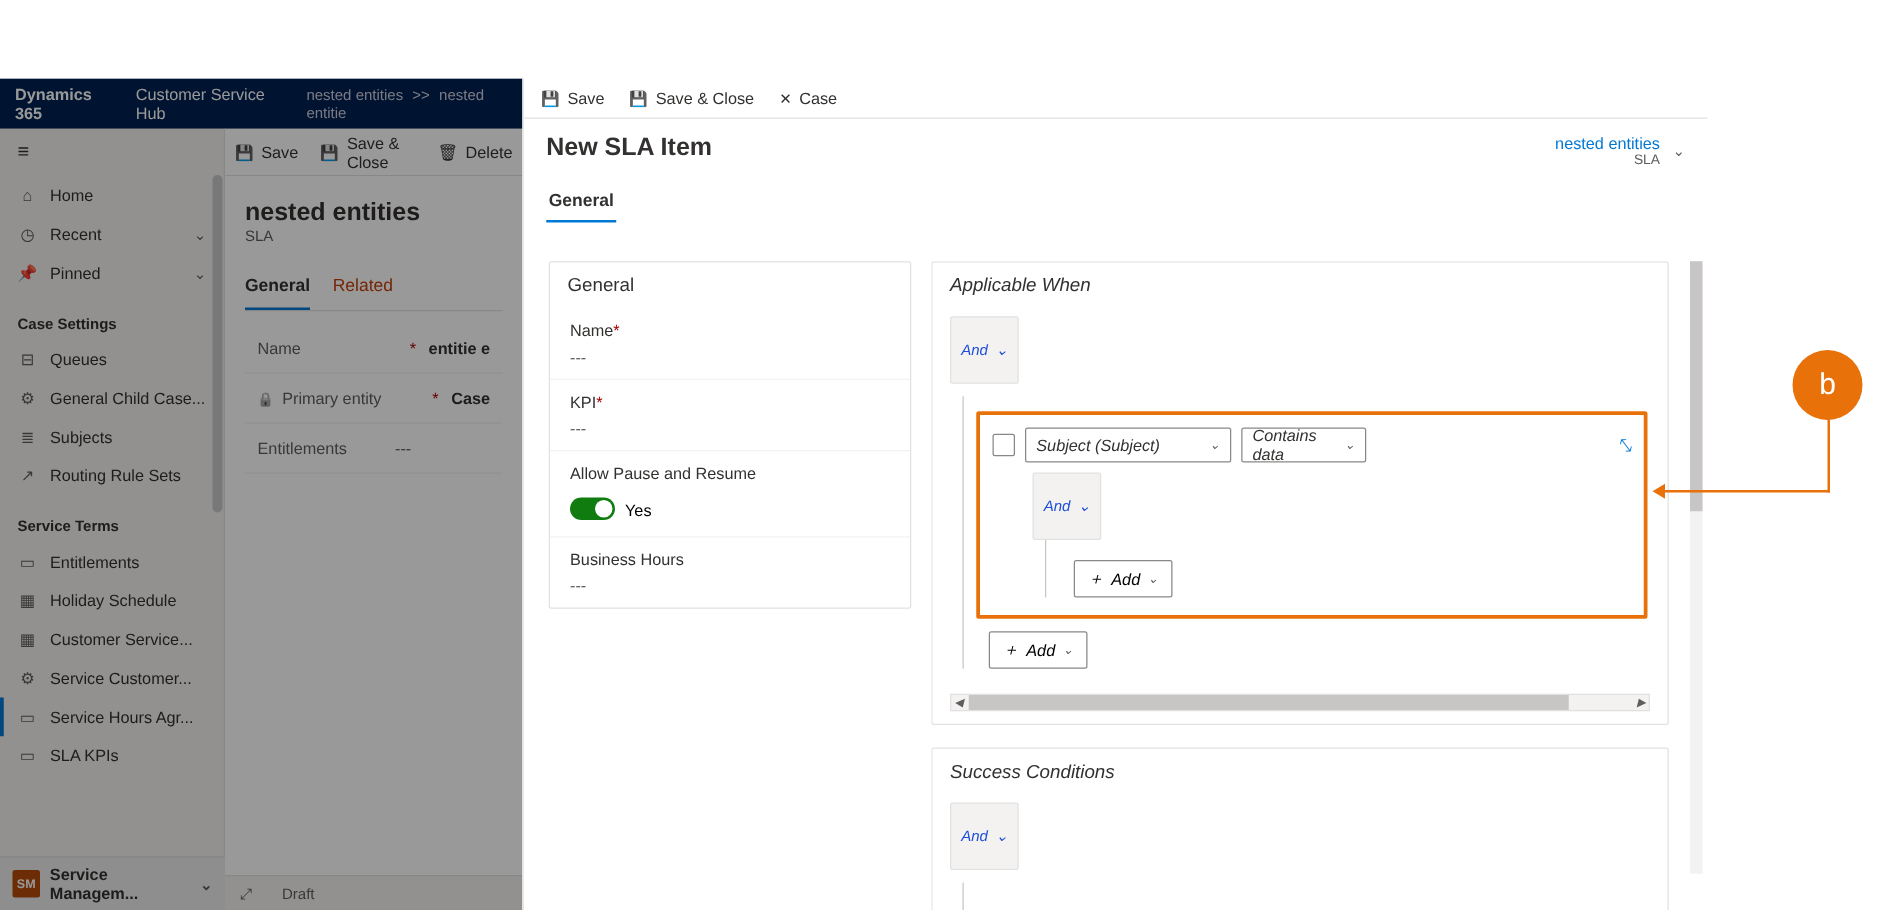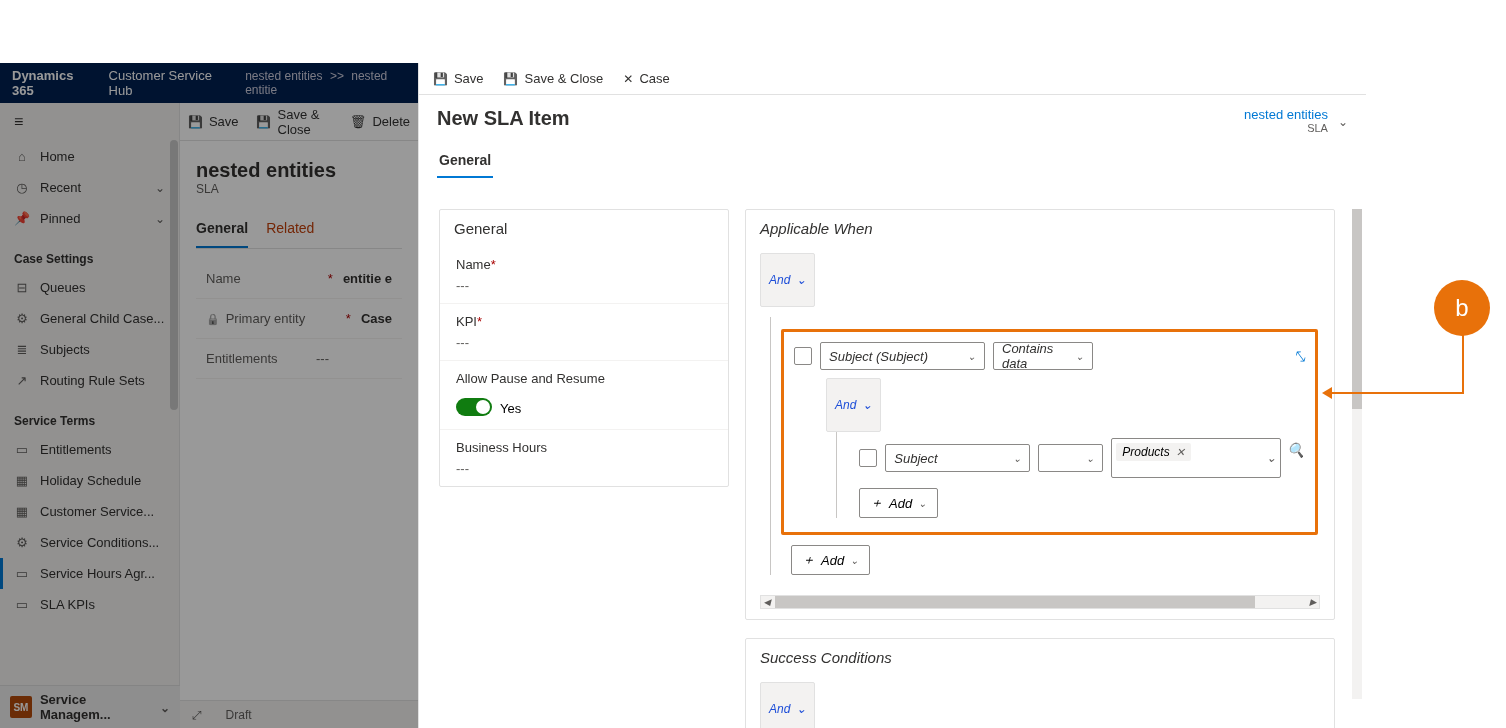--- a/index.html
+++ b/index.html
@@ -66,21 +66,21 @@
   .left-card{ width:290px; align-self:flex-start;}
   .right-col{ flex:1; display:flex; flex-direction:column; gap:18px; overflow:hidden;}
   .right-card{ width: 590px; font-style: italic;}
 
   .cond-top{ padding: 6px 14px 10px; }
   .andpill { display:inline-flex;align-items:center;gap:6px;background:#f3f2f1;border:1px solid #e1e1e1;padding:19px 8px;font-size:12px;border-radius:2px;color:#1d4ed8;}
   .cond-body{ padding: 0 16px 12px 24px;}
   .tree{ border-left:1px solid #c8c6c4; padding-left:10px; padding-top:12px;}
   
   .highlight { border:3px solid #e8710a; border-radius:2px; padding:10px 10px 14px; background:#fff;}
-  .crow { display:flex; align-items:center; gap:8px;justify-content:center; }
+  .crow { display:flex; align-items:center; gap:8px; }
   .crow .cb{ width:18px;height:18px;border:1px solid #8a8886;border-radius:2px;background:#fff;}
   .crow .sel{ border:1px solid #8a8886; height:28px; display:flex;align-items:center;justify-content:space-between;padding:0 8px;font-size:13px;color:#323130;border-radius:2px;background:#fff;}
   .crow .sel .chev{color:#605e5c;font-size:10px;}
   .crow .collapse{ margin-left:auto; color:#0078d4; font-size:14px;}
   .nest{ margin-left:32px; margin-top:8px; }
   .nest-tree{ border-left:1px solid #c8c6c4; padding-left:22px; margin-left:10px;padding-top:6px;}
   .tagbox{ border:1px solid #8a8886;height:40px;min-width:170px;display:flex;align-items:flex-start;padding:4px;font-size:12px;background:#fff;border-radius:2px;}
   .tag{background:#f3f2f1;padding:2px 6px;border-radius:2px;display:inline-flex;align-items:center;gap:6px;}
   .tag .x{color:#605e5c;font-size:11px;}
   .tagrow{display:flex;align-items:flex-start;gap:6px;}
@@ -177,21 +177,21 @@
   <div class="row">
       <span class="ic">▦</span>
       <span>Holiday Schedule</span>
     </div>
   <div class="row">
       <span class="ic">▦</span>
       <span>Customer Service...</span>
     </div>
   <div class="row">
       <span class="ic">⚙</span>
-      <span>Service Conditions...</span>
+      <span>Service Customer...</span>
     </div>
   <div class="row sel">
       <span class="ic">▭</span>
       <span>Service Hours Agr...</span>
     </div>
   <div class="row">
       <span class="ic">▭</span>
       <span>SLA KPIs</span>
     </div>
   <div class="bottom">
@@ -316,41 +316,20 @@
                     <span class="chev ic-chev2"></span>
                   </span>
                 <span class="collapse">⤡</span>
               </div>
               <div class="nest">
                 <span class="andpill">
                     <span>And</span>
                     <span class="ic-chev2"></span>
                   </span>
                 <div class="nest-tree">
-                  <div class="crow">
-                    <span class="cb"></span>
-                    <span class="sel" style="width:145px;">
-                        <span>Subject</span>
-                        <span class="chev ic-chev2"></span>
-                      </span>
-                    <span class="sel" style="width:65px;">
-                        <span></span>
-                        <span class="chev ic-chev2"></span>
-                      </span>
-                    <div class="tagrow">
-                      <div class="tagbox">
-                        <span class="tag">
-                            <span>Products</span>
-                            <span class="x">✕</span>
-                          </span>
-                        <span class="chev ic-chev2" style="margin-left:auto;align-self:center;color:#605e5c;"></span>
-                      </div>
-                      <span class="searchic">🔍</span>
-                    </div>
-                  </div>
                   <div class="addbtn">
                       <span>＋</span>
                       <span>Add</span>
                       <span class="chev ic-chev2"></span>
                     </div>
                 </div>
               </div>
             </div>
             <div class="addbtn" style="margin-left:10px;">
                 <span>＋</span>

